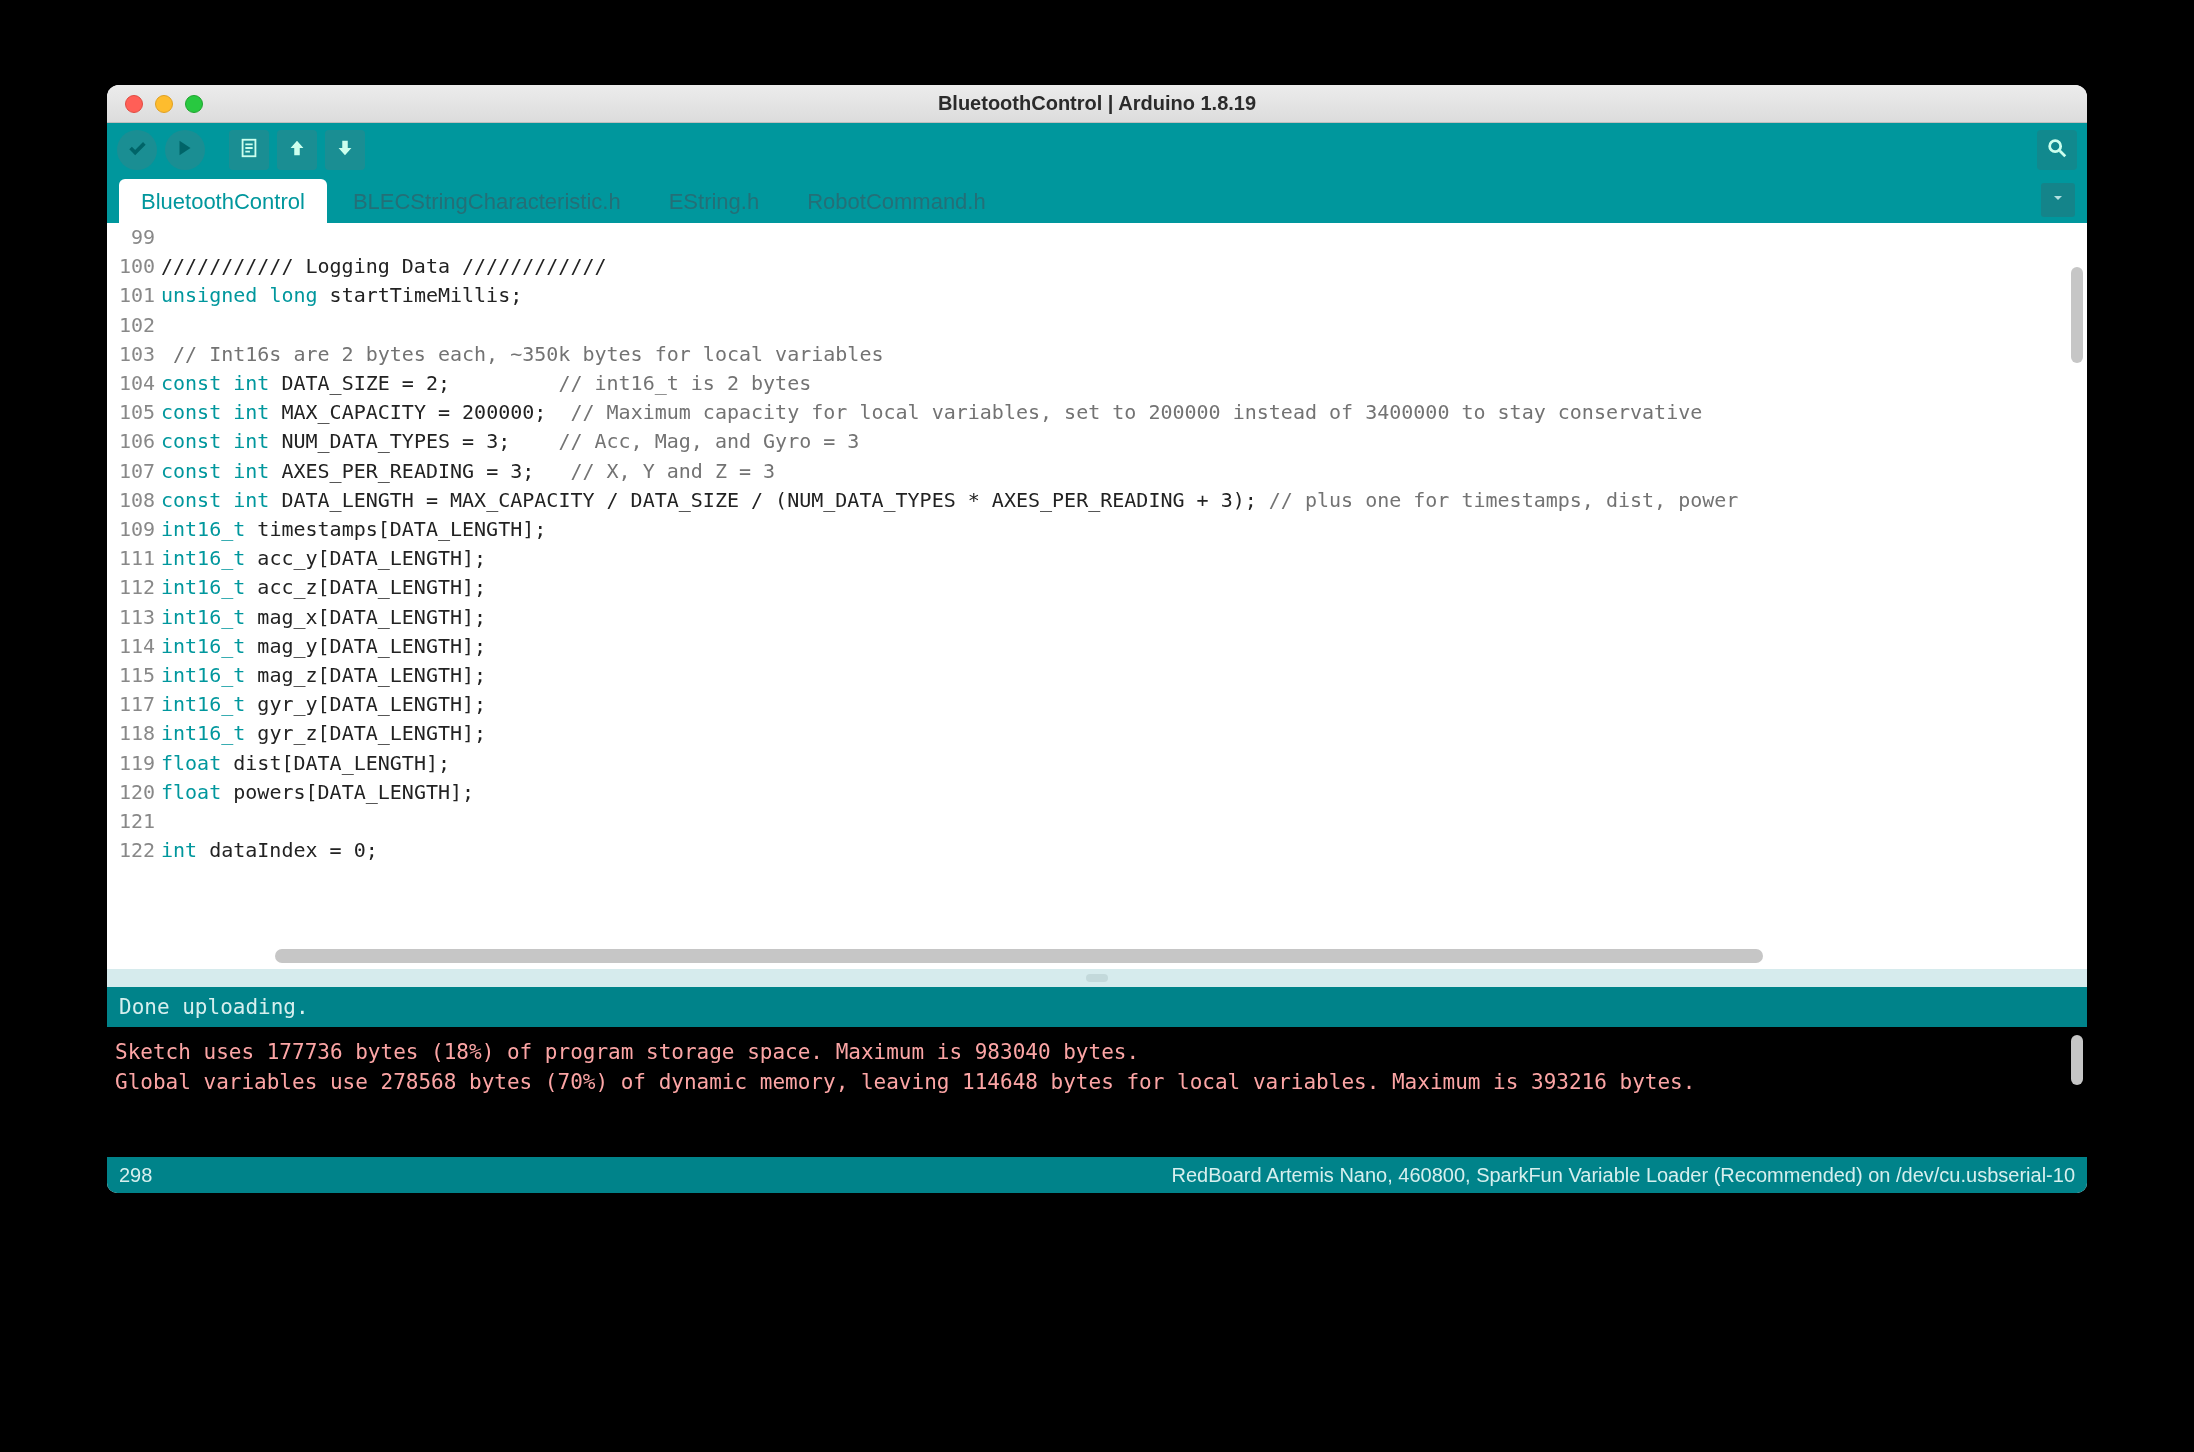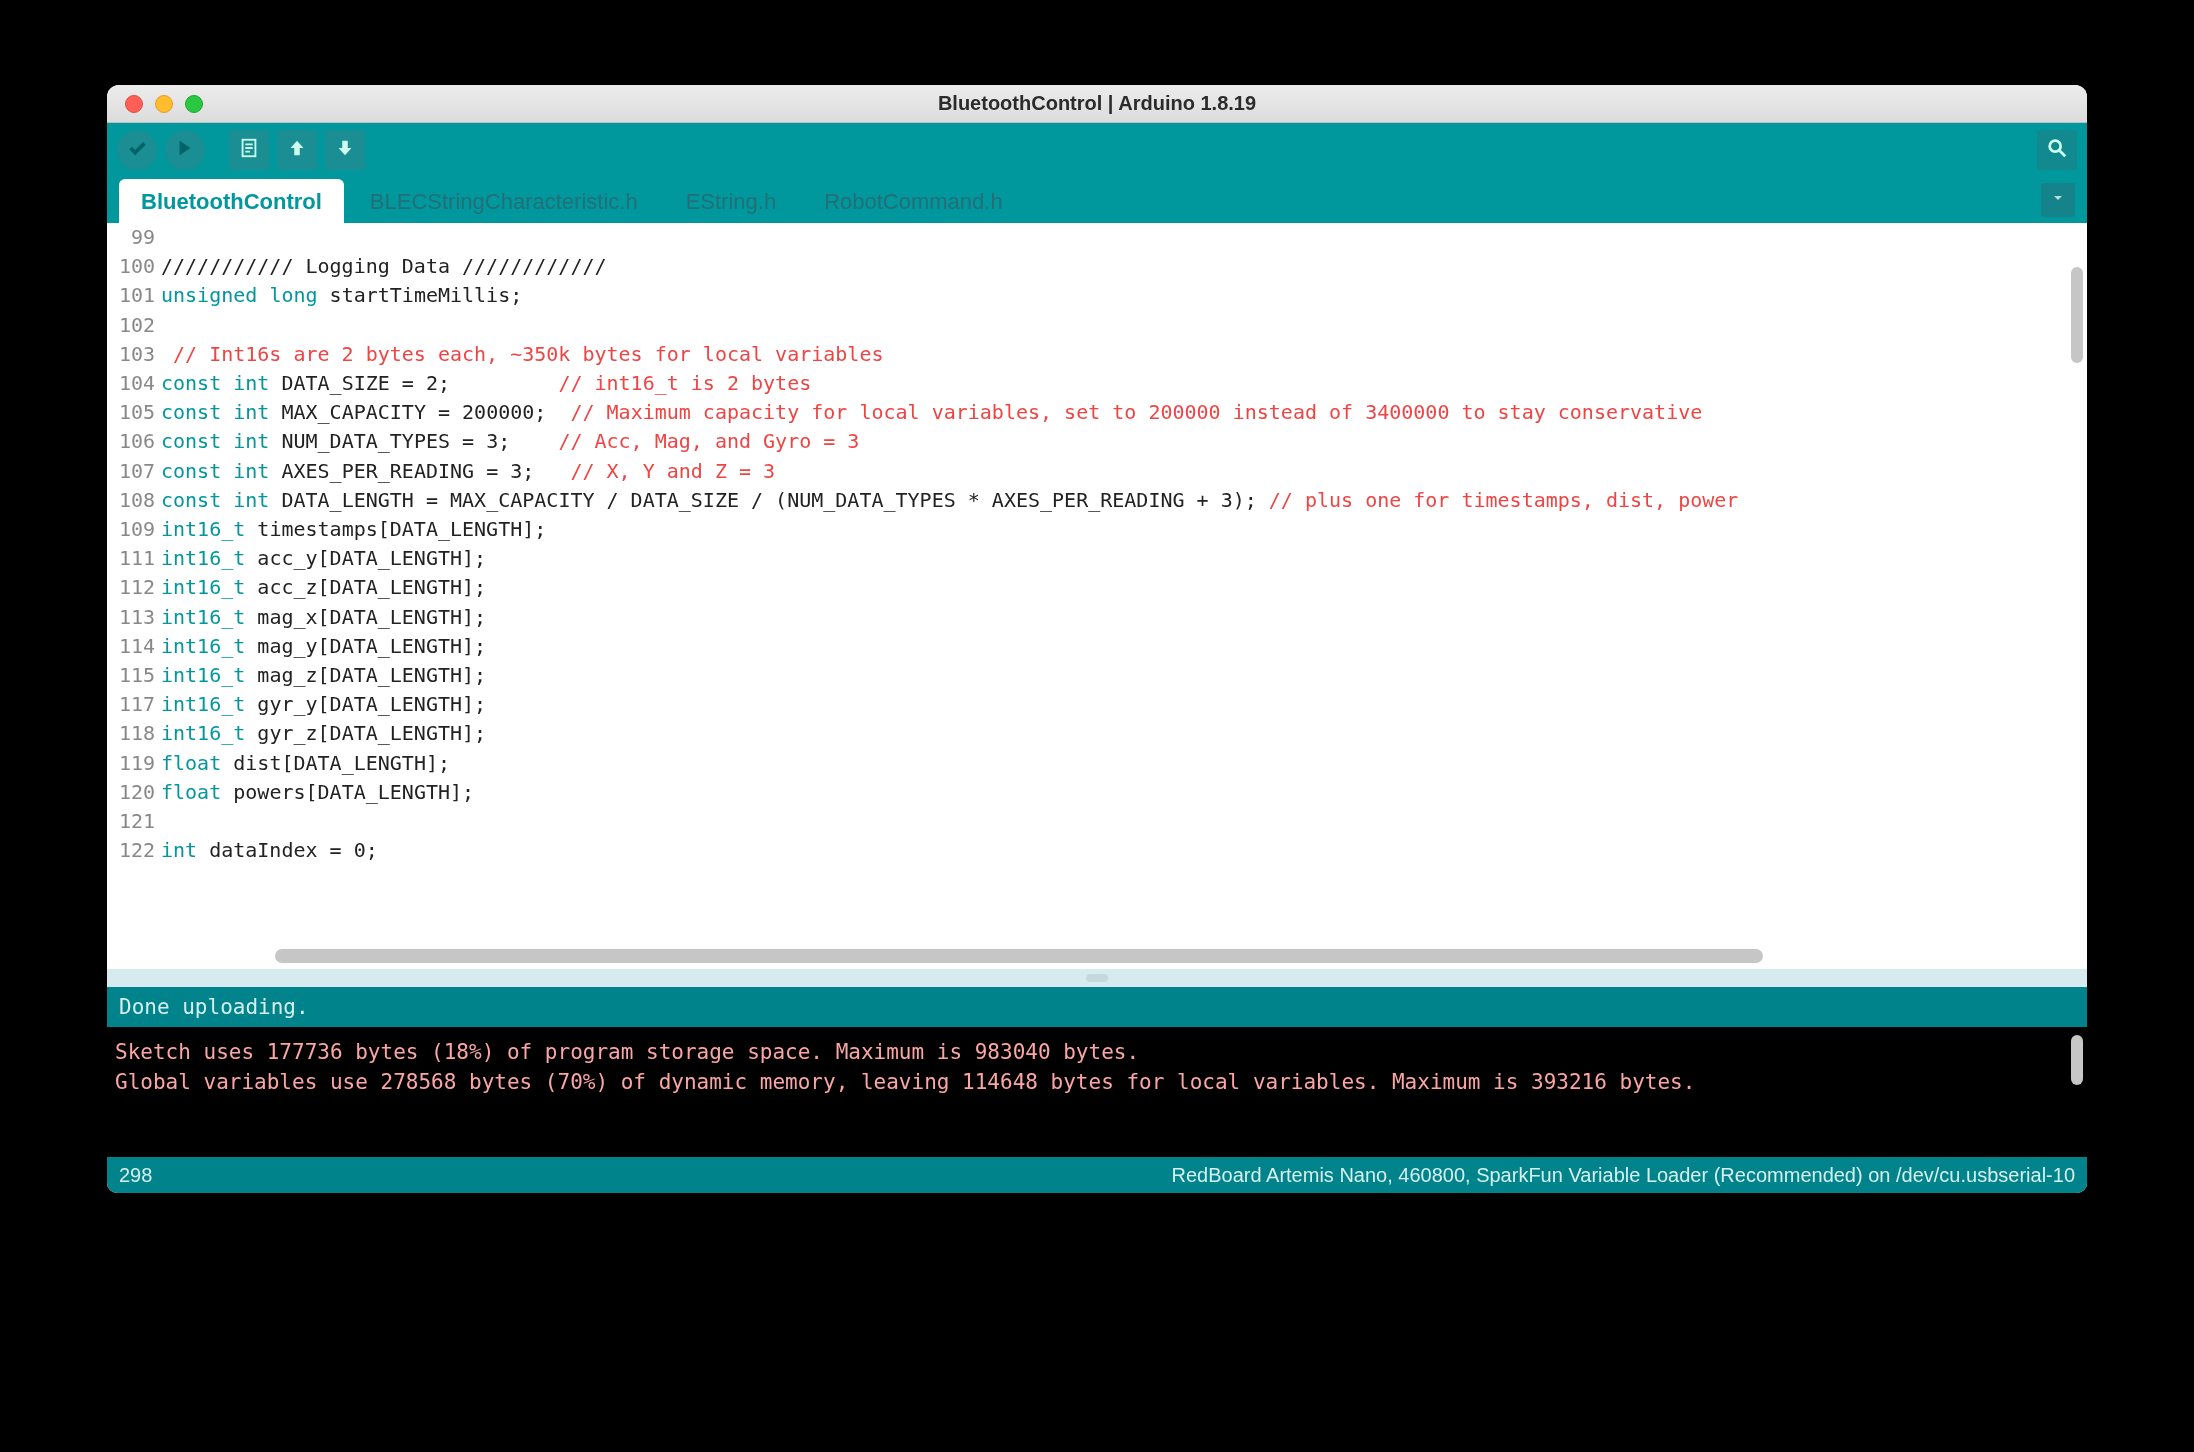--- a/index.html
+++ b/index.html
@@ -74,21 +74,21 @@
     color: #35717a;
     background: #bde2e4;
     border-radius: 6px 6px 0 0;
     margin-right: 4px;
     cursor: pointer;
     line-height: 1.2;
   }
   .tab.active {
     background: #fff;
     color: #00979d;
-    font-weight: 700;
+    font-weight: 400;
   }
   .tab.inactive { background: transparent; color: #246f77; }
   .tab-dropdown {
     position: absolute; right: 12px; top: 6px;
     width: 34px; height: 34px; background: #14848a;
     display: flex; align-items: center; justify-content: center;
     color: #b3dfe1; border-radius: 3px;
   }
   .editor-wrap { display: flex; height: 746px; background: #fff; position: relative; }
   .editor {
@@ -100,21 +100,21 @@
     position: relative;
     padding-right: 16px;
   }
   .code-line { display: flex; white-space: pre; }
   .gutter {
     width: 54px; text-align: right; color: #888; padding-right: 6px;
     flex-shrink: 0; user-select: none;
   }
   .code { color: #222; }
   .kw { color: #00979d; }
-  .cm { color: #ef4444; }
+  .cm { color: #737373; }
   .hscroll {
     position: absolute; bottom: 6px; left: 168px; right: 324px; height: 14px;
     background: #c6c6c6; border-radius: 7px;
   }
   .vscroll {
     position: absolute; right: 4px; top: 44px; width: 12px; height: 96px;
     background: #c6c6c6; border-radius: 6px;
   }
   .divider {
     height: 18px; background: #d6ebed; position: relative;

